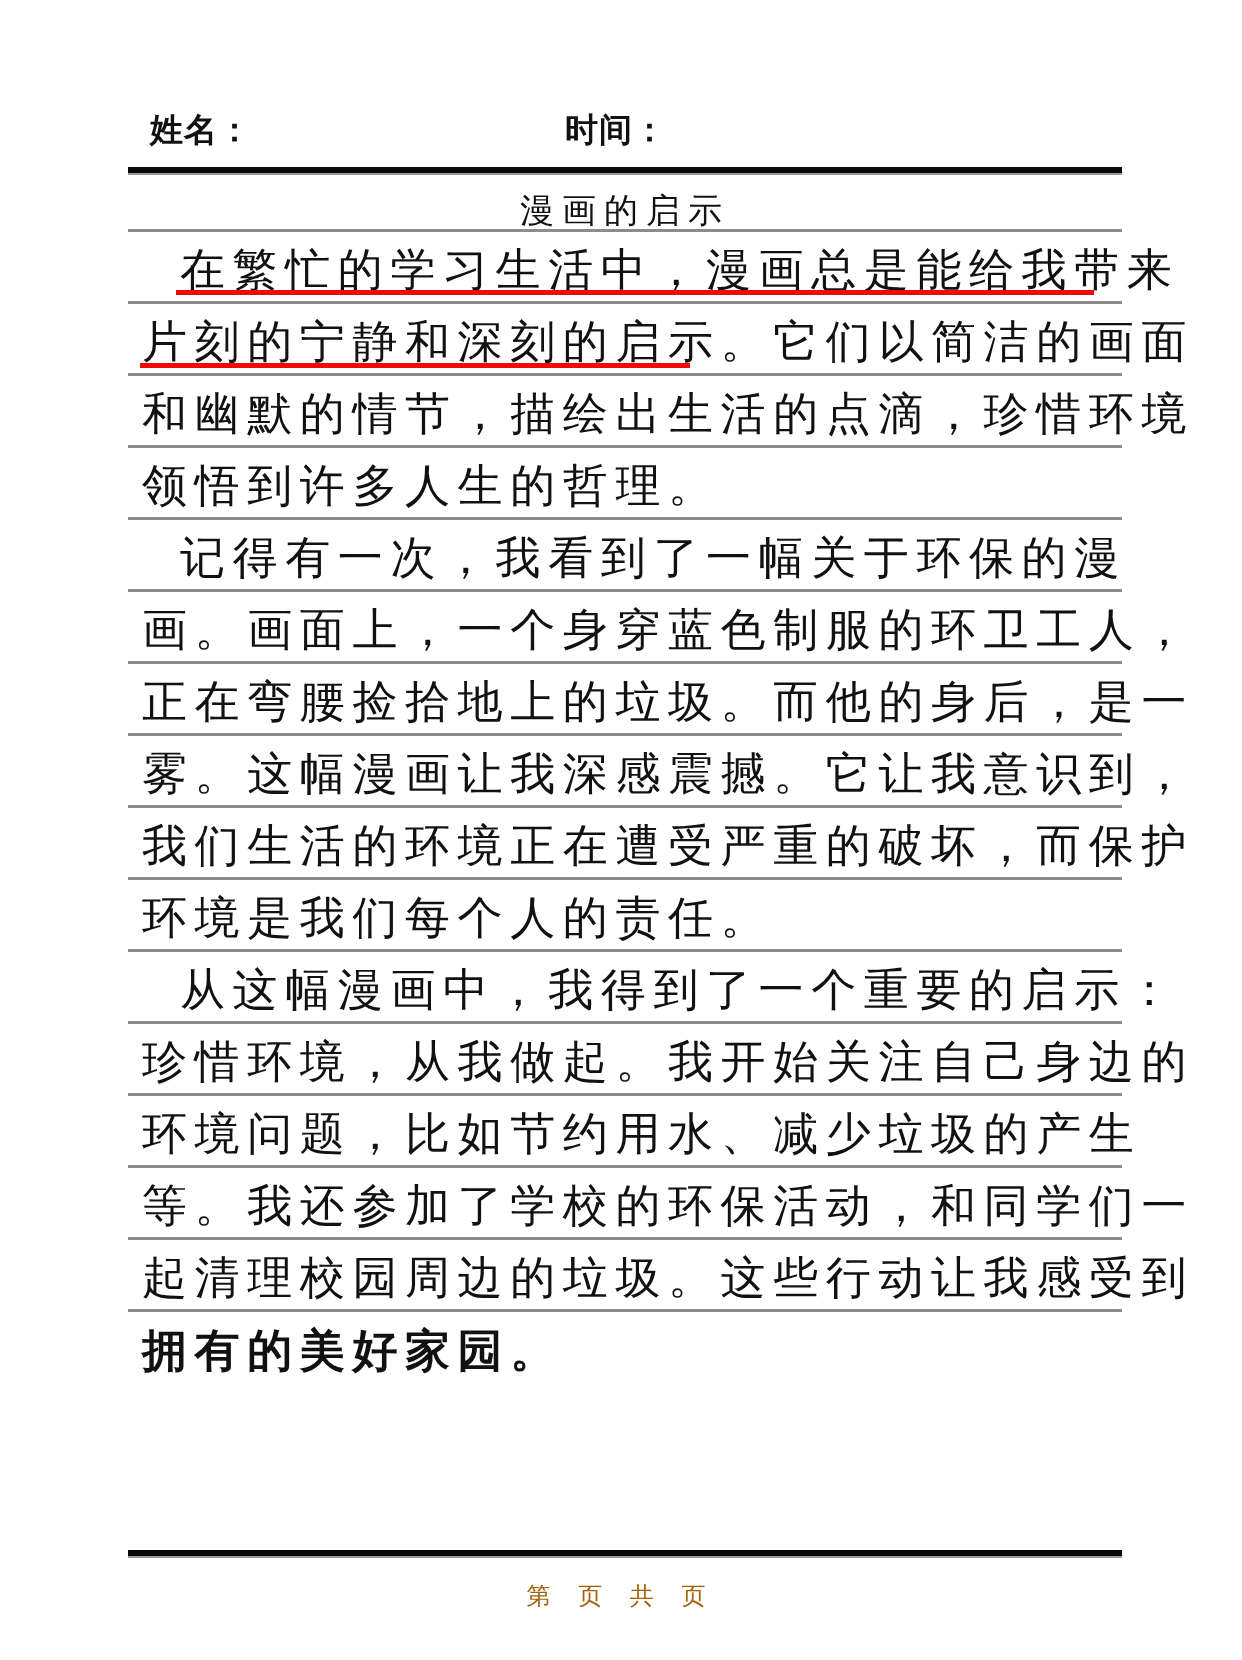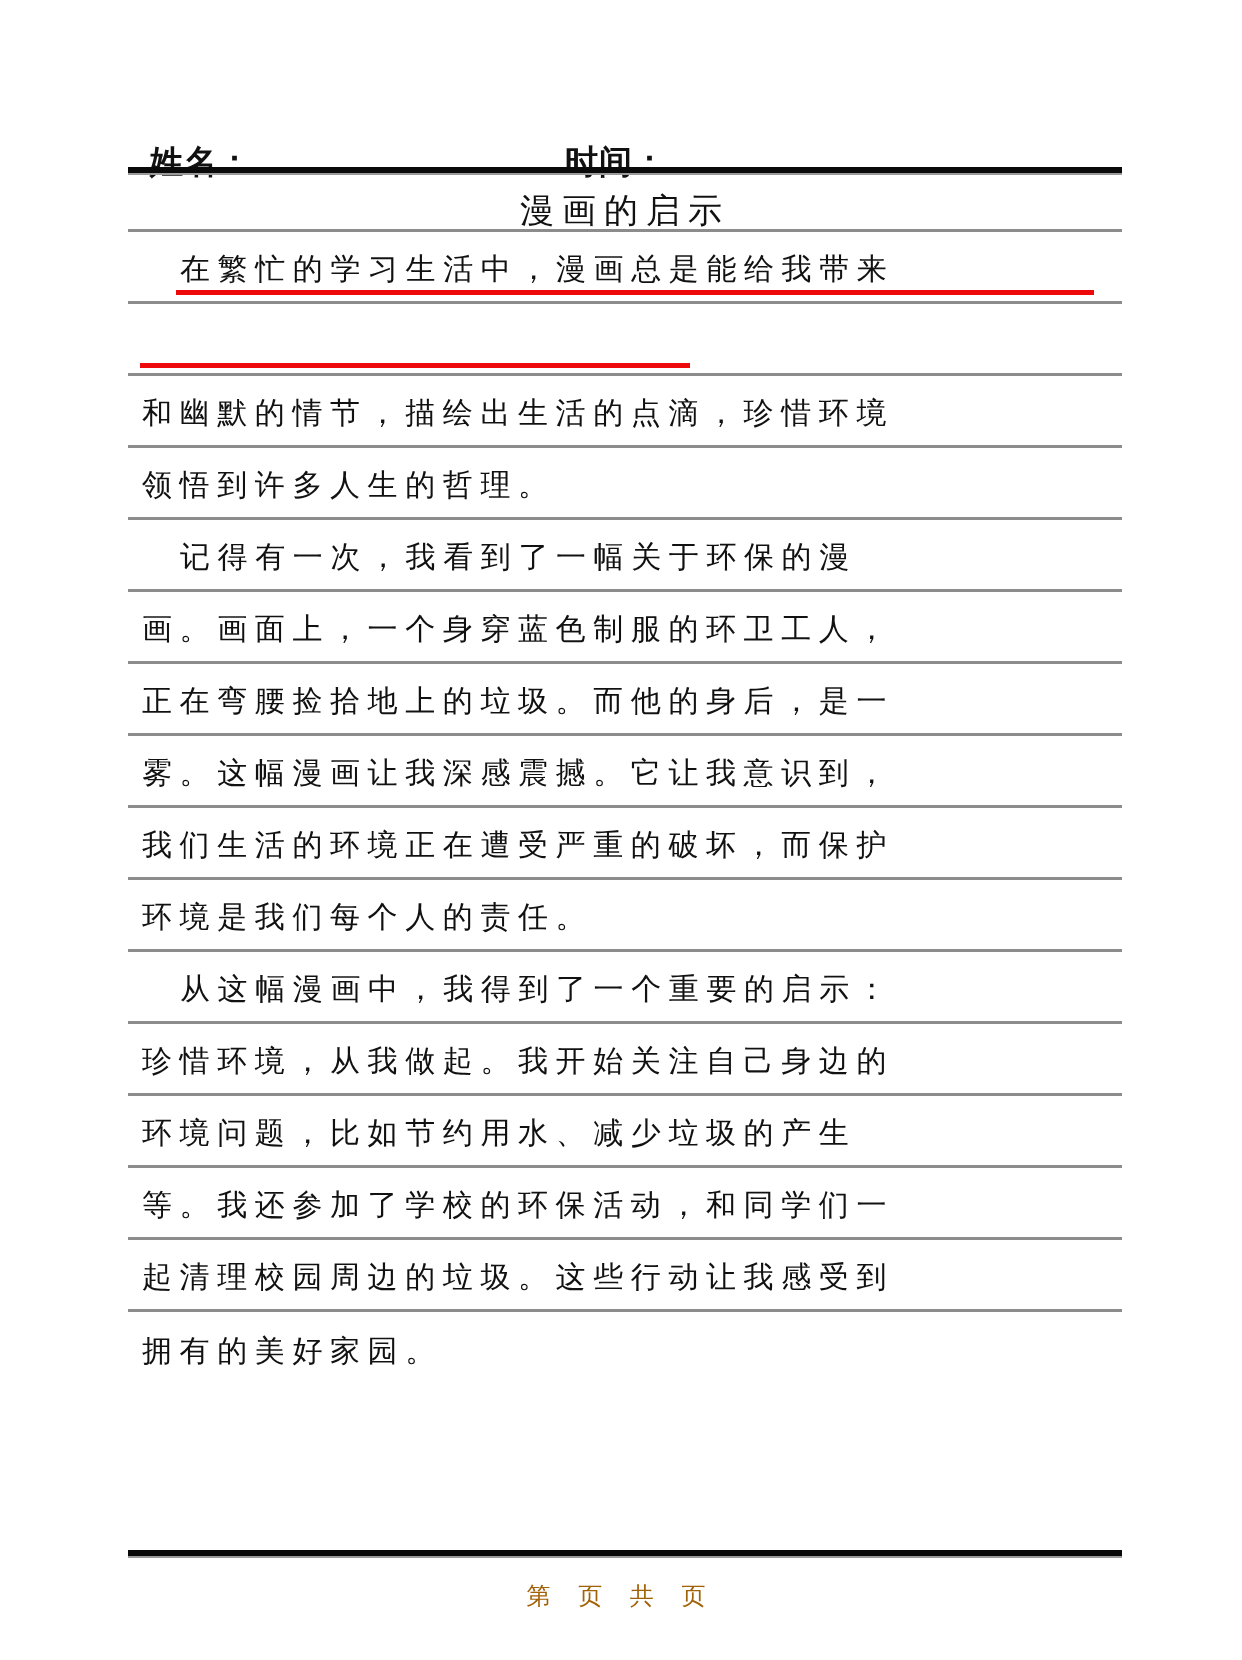--- a/index.html
+++ b/index.html
@@ -14,21 +14,20 @@
       overflow: hidden;
       font-family: "DejaVu Sans", sans-serif;
       color: #111111;
     }
     .header {
       position: absolute;
       top: 108px;
       left: 150px;
       width: 980px;
       height: 50px;
-      margin-top: 32px;
     }
     .header-field {
       position: absolute;
       top: 0;
       font-family: "DejaVu Sans", sans-serif;
       font-weight: bold;
       font-size: 33px;
       letter-spacing: 1px;
       color: #111;
     }
@@ -65,24 +64,24 @@
       padding-top: 16px;
     }
     .line {
       height: 72px;
       border-bottom: 3px solid #8c8c8c;
       box-sizing: border-box;
       position: relative;
       display: flex;
       align-items: center;
     }
-    .line:last-child { border-bottom: none; }
+    .line:last-child { border-bottom: none; font-weight: bold; }
     .line-text {
       font-family: "DejaVu Sans", sans-serif;
-      font-size: 30px;
+      font-size: 45px;
       letter-spacing: 7.6px;
       white-space: nowrap;
       padding-left: 14px;
       padding-top: 6px;
     }
     .line.indent .line-text { padding-left: 52px; }
     .underline-red {
       position: absolute;
       height: 5px;
       background: #ee0a0a;
@@ -114,20 +113,21 @@
 <div class="sheet">
   <div class="title-row">
     <span class="title-text">漫画的启示</span>
   </div>
 
   <div class="line indent">
     <span class="line-text">在繁忙的学习生活中，漫画总是能给我带来</span>
     <div class="underline-red ul-1"></div>
   </div>
   <div class="line">
+    <span class="line-text">片刻的宁静和深刻的启示。它们以简洁的画面</span>
     <div class="underline-red ul-2"></div>
   </div>
   <div class="line">
     <span class="line-text">和幽默的情节，描绘出生活的点滴，珍惜环境</span>
   </div>
   <div class="line">
     <span class="line-text">领悟到许多人生的哲理。</span>
   </div>
   <div class="line indent">
     <span class="line-text">记得有一次，我看到了一幅关于环保的漫</span>

